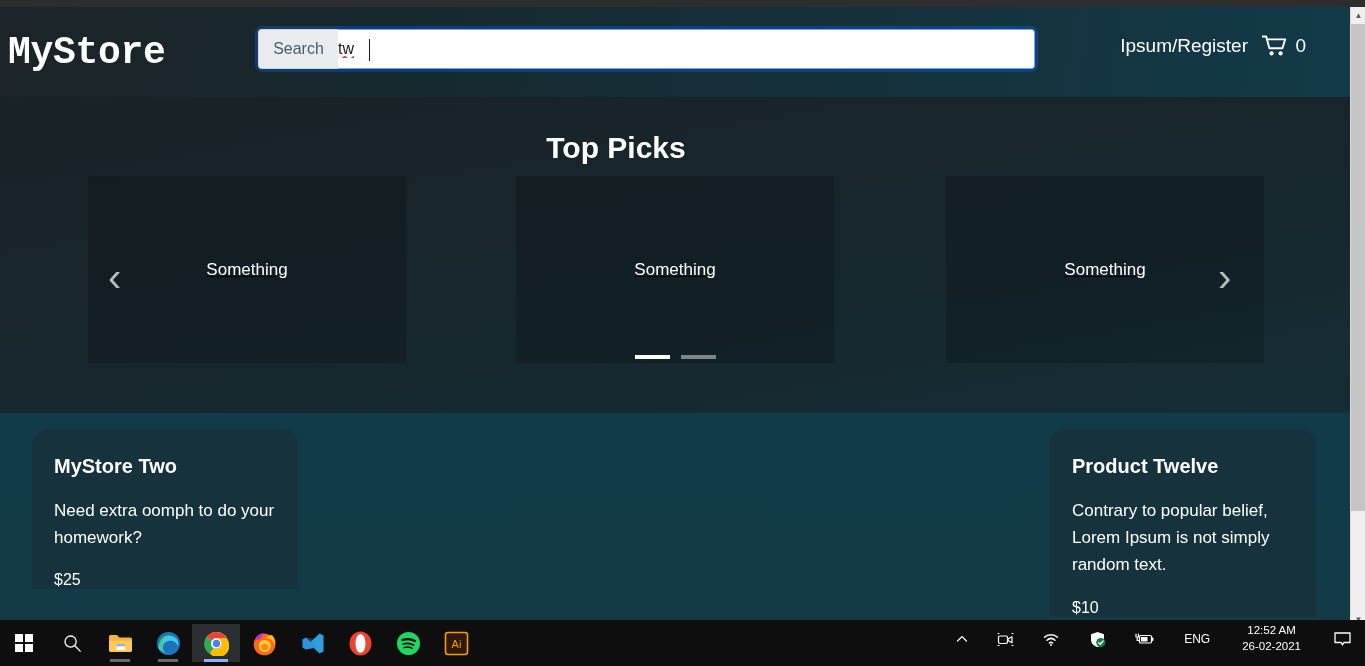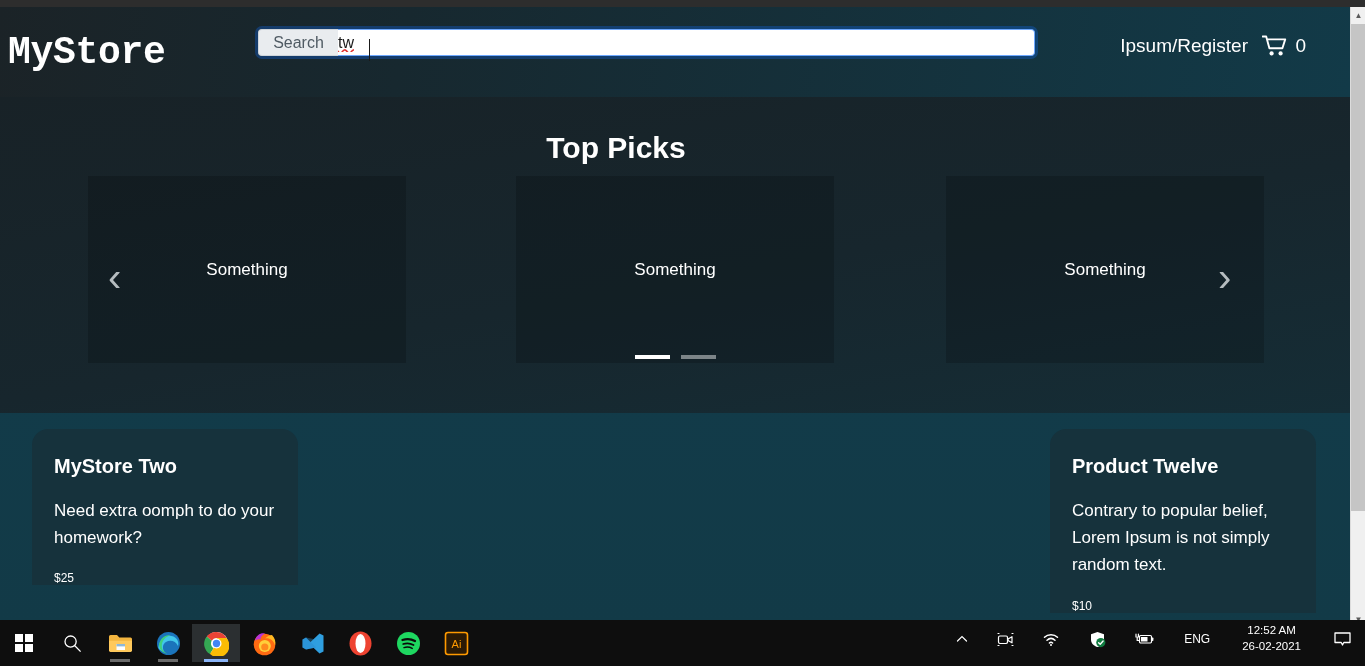--- a/index.html
+++ b/index.html
@@ -28,21 +28,21 @@
     position:absolute; top:0; left:0; width:1350px; height:90px;
     background:linear-gradient(100deg,#1b2327 0%, #17282f 30%, #123a48 100%);
     display:flex; align-items:center;
   }
   #brand-logo{
     position:absolute; left:8px; top:24px;
     font-size:38px; font-weight:bold; color:#ffffff; letter-spacing:-0.3px;font-family:Liberation Mono, monospace;
   }
   #search-group{
     position:absolute; left:258px; top:22px;
-    width:777px; height:27px;
+    width:777px; height:40px;
     display:flex; align-items:stretch;
     border-radius:4px;
     box-shadow:0 0 0 3px rgba(13,110,253,0.30);
   }
   #search-prefix{
     width:80px; background:#e9ecef; color:#4f5a63;
     display:flex; align-items:center; justify-content:center;
     font-size:16px;
     border:1px solid #ced4da; border-right:0;
     border-radius:4px 0 0 4px;
@@ -81,21 +81,21 @@
     position:absolute; top:90px; left:0; width:1350px; height:316px;
     background:linear-gradient(170deg,#182227 0%,#17262d 55%,#152d36 100%);
   }
   #carousel-title{
     position:absolute; top:34px; left:0; width:1232px;
     text-align:center; font-size:30px; font-weight:600; color:#ffffff;
   }
   .carousel-slide{
     position:absolute; top:79px; height:187px;
     background:rgba(0,0,0,0.18);
-    display:flex; align-items:center; justify-content:center;
+    display:flex; align-items:center; justify-content:center;text-decoration:underline;
   }
   #carousel-slide-1{ left:88px;  width:318px; }
   #carousel-slide-2{ left:516px; width:318px; }
   #carousel-slide-3{ left:946px; width:318px; }
   .slide-label{ font-size:17px; color:#ffffff; }
 
   .carousel-arrow{
     position:absolute; color:#b5bcbf; line-height:1;
     font-size:40px; font-weight:300; user-select:none;
   }
@@ -114,21 +114,21 @@
     position:absolute; top:422px; width:266px;
     background:#16323c;
     border-radius:16px 16px 0 0;
     padding:26px 22px 0 22px;
     color:#ffffff;
   }
   #product-card-left{ left:32px; }
   #product-card-right{ left:1050px; }
   .product-title{ font-size:20px; font-weight:bold; margin-bottom:19px; }
   .product-desc{ font-size:17px; line-height:1.6; margin-bottom:20px; }
-  .product-price{ font-size:12px; }
+  .product-price{ font-size:16px; }
 
   
   #page-scrollbar{
     position:absolute; top:7px; right:0; width:15px; height:621px;
     background:#f0f0f0; border-left:1px solid #dcdcdc;
   }
   #scrollbar-arrow-up, #scrollbar-arrow-down{
     position:absolute; left:0; width:15px; height:17px;
     display:flex; align-items:center; justify-content:center;
     font-size:8px; color:#5a5a5a;

